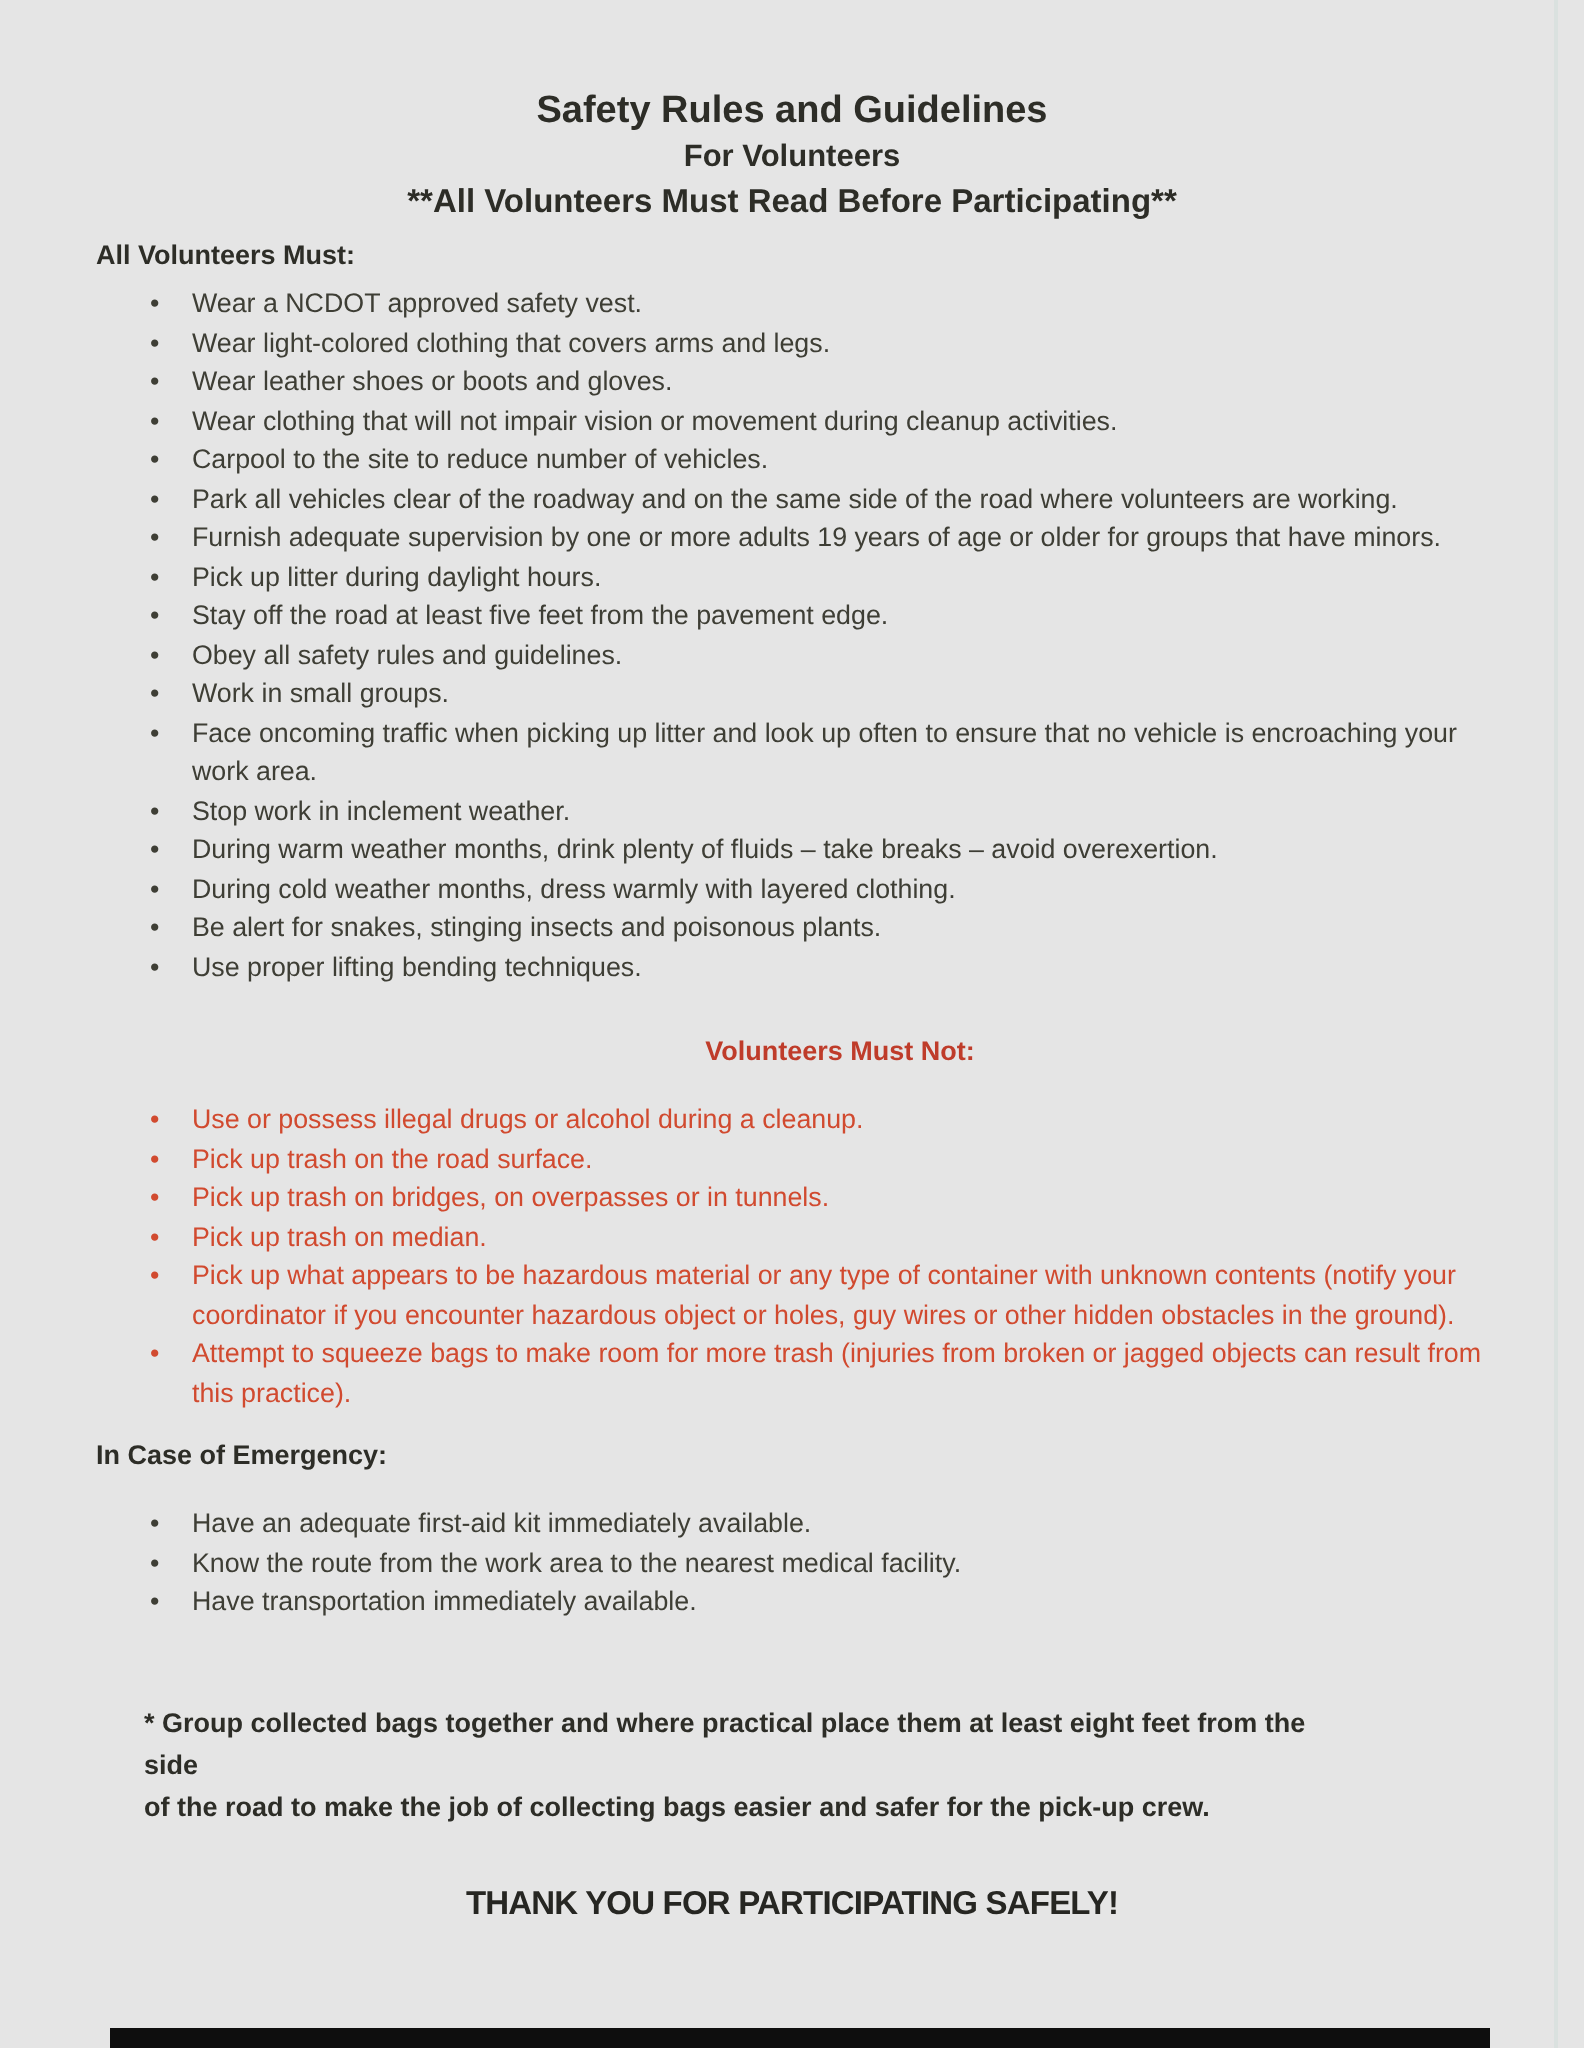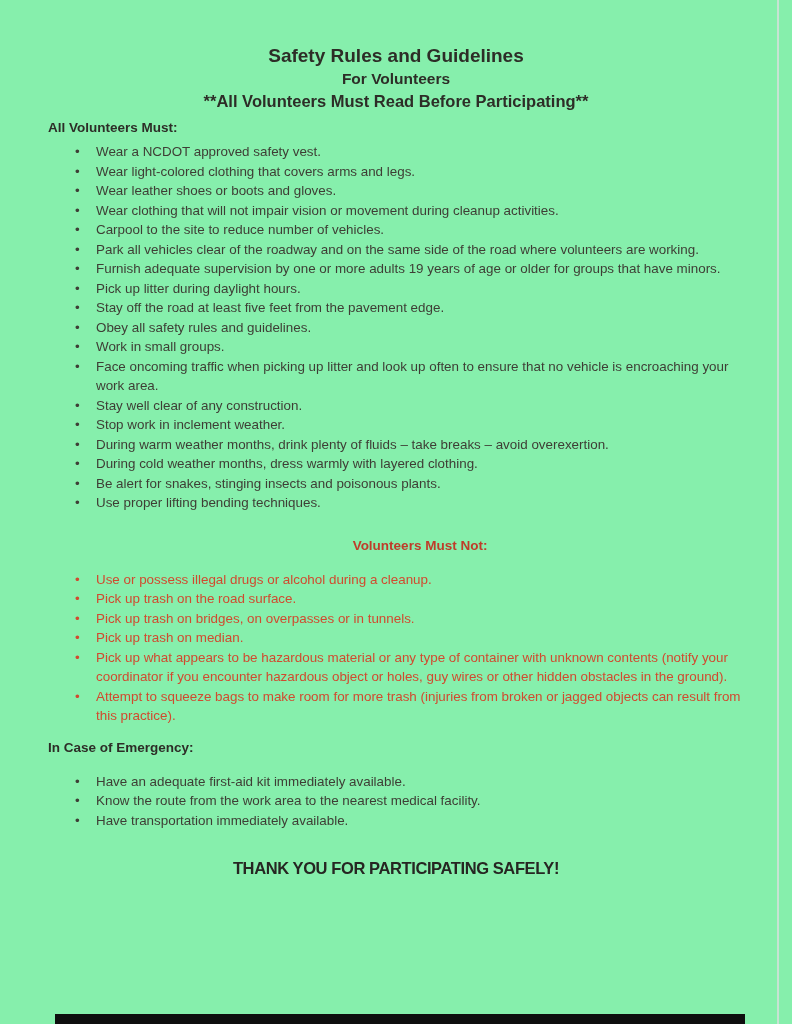--- a/index.html
+++ b/index.html
@@ -5,21 +5,21 @@
   :root{
     --red:#d14a2f;
     --red_heading:#bf3c2a;
     --text:#3e3e35;
     --heading_text:#2d2d27;
   }
   html,body{margin:0;padding:0;background:#ffffff;}
   .page{
     position:relative;
     width:792px;height:1024px;
-    background:#86efac;
+    background:#e5e5e5;
     overflow:hidden;
     font-family:"Liberation Sans","DejaVu Sans",sans-serif;
     color:var(--text);
   }
   .title-block{padding-top:44px;text-align:center;color:var(--heading_text);}
   .title{font-size:19px;font-weight:bold;line-height:23px;}
   .subtitle{font-size:15.5px;font-weight:bold;line-height:20px;margin-top:2px;}
   .notice{font-size:16.5px;font-weight:bold;line-height:22px;margin-top:1px;}
   .heading{
     font-size:13.5px;font-weight:bold;line-height:17px;
@@ -85,21 +85,20 @@
         <li>Wear leather shoes or boots and gloves.</li>
         <li>Wear clothing that will not impair vision or movement during cleanup activities.</li>
         <li>Carpool to the site to reduce number of vehicles.</li>
         <li>Park all vehicles clear of the roadway and on the same side of the road where volunteers are working.</li>
         <li>Furnish adequate supervision by one or more adults 19 years of age or older for groups that have minors.</li>
         <li>Pick up litter during daylight hours.</li>
         <li>Stay off the road at least five feet from the pavement edge.</li>
         <li>Obey all safety rules and guidelines.</li>
         <li>Work in small groups.</li>
         <li>Face oncoming traffic when picking up litter and look up often to ensure that no vehicle is encroaching your work area.</li>
-        <li>Stay well clear of any construction.</li>
         <li>Stop work in inclement weather.</li>
         <li>During warm weather months, drink plenty of fluids – take breaks – avoid overexertion.</li>
         <li>During cold weather months, dress warmly with layered clothing.</li>
         <li>Be alert for snakes, stinging insects and poisonous plants.</li>
         <li>Use proper lifting bending techniques.</li>
       </ul>
   </div>
 
   <div class="section red must-not-gap">
     <div class="heading red-heading">Volunteers Must Not:</div>
@@ -115,19 +114,23 @@
 
   <div class="section emergency-gap">
     <div class="heading">In Case of Emergency:</div>
     <ul class="list gap">
         <li>Have an adequate first-aid kit immediately available.</li>
         <li>Know the route from the work area to the nearest medical facility.</li>
         <li>Have transportation immediately available.</li>
       </ul>
   </div>
 
+  <div class="footnote">
+    <div>* Group collected bags together and where practical place them at least eight feet from the side</div>
+    <div>of the road to make the job of collecting bags easier and safer for the pick-up crew.</div>
+  </div>
 
   <div class="closing">THANK YOU FOR PARTICIPATING SAFELY!</div>
 
   <div class="scan-line"></div>
   <div class="bottom-bar"></div>
 
 </div>
 
 </body></html>

